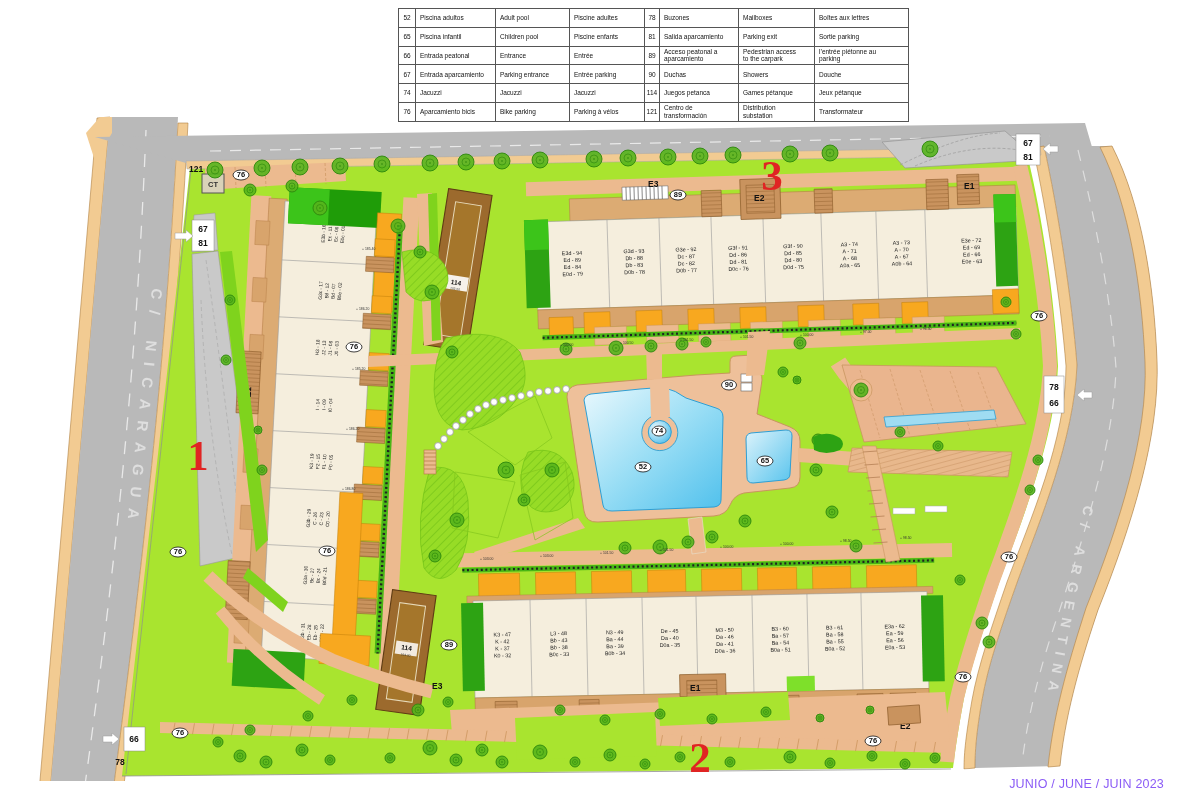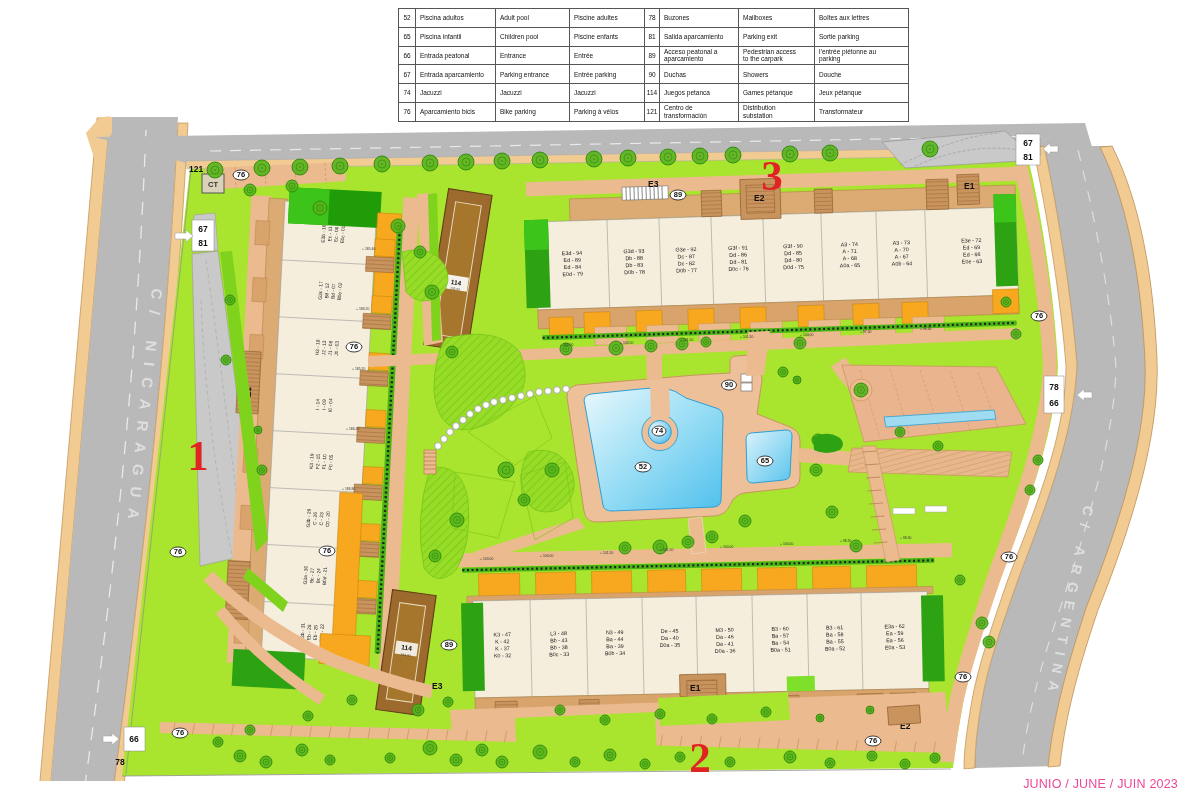--- a/index.html
+++ b/index.html
@@ -1,20 +1,20 @@
 <!DOCTYPE html>
 <html><head><meta charset="utf-8">
 <style>
 html,body{margin:0;padding:0;background:#fff;width:1200px;height:792px;overflow:hidden;
 font-family:"Liberation Sans", sans-serif;}
 #page{position:relative;width:1200px;height:792px;}
 .legend{position:absolute;left:398px;top:8px;border-collapse:collapse;table-layout:fixed;}
 .legend td{border:0.9px solid #555;font-size:6.5px;line-height:7.5px;color:#111;padding:1px 2px 1px 4px;height:15.8px;}
 .legend td.c{text-align:center;padding:1px;}
-#date{position:absolute;right:22px;bottom:1px;font-size:12.5px;color:#ec4899;letter-spacing:0.2px;}
+#date{position:absolute;right:36px;bottom:1px;font-size:12.5px;color:#8b5cf6;letter-spacing:0.2px;}
 </style></head>
 <body>
 <div id="page">
 
 <svg width="1200" height="792" viewBox="0 0 1200 792" xmlns="http://www.w3.org/2000/svg">
 <defs>
 <linearGradient id="pg" x1="0" y1="0" x2="1" y2="1">
  <stop offset="0" stop-color="#e9f8fd"></stop>
           <stop offset="0.5" stop-color="#9adef5"></stop>
           <stop offset="1" stop-color="#4fc0ec"></stop>

